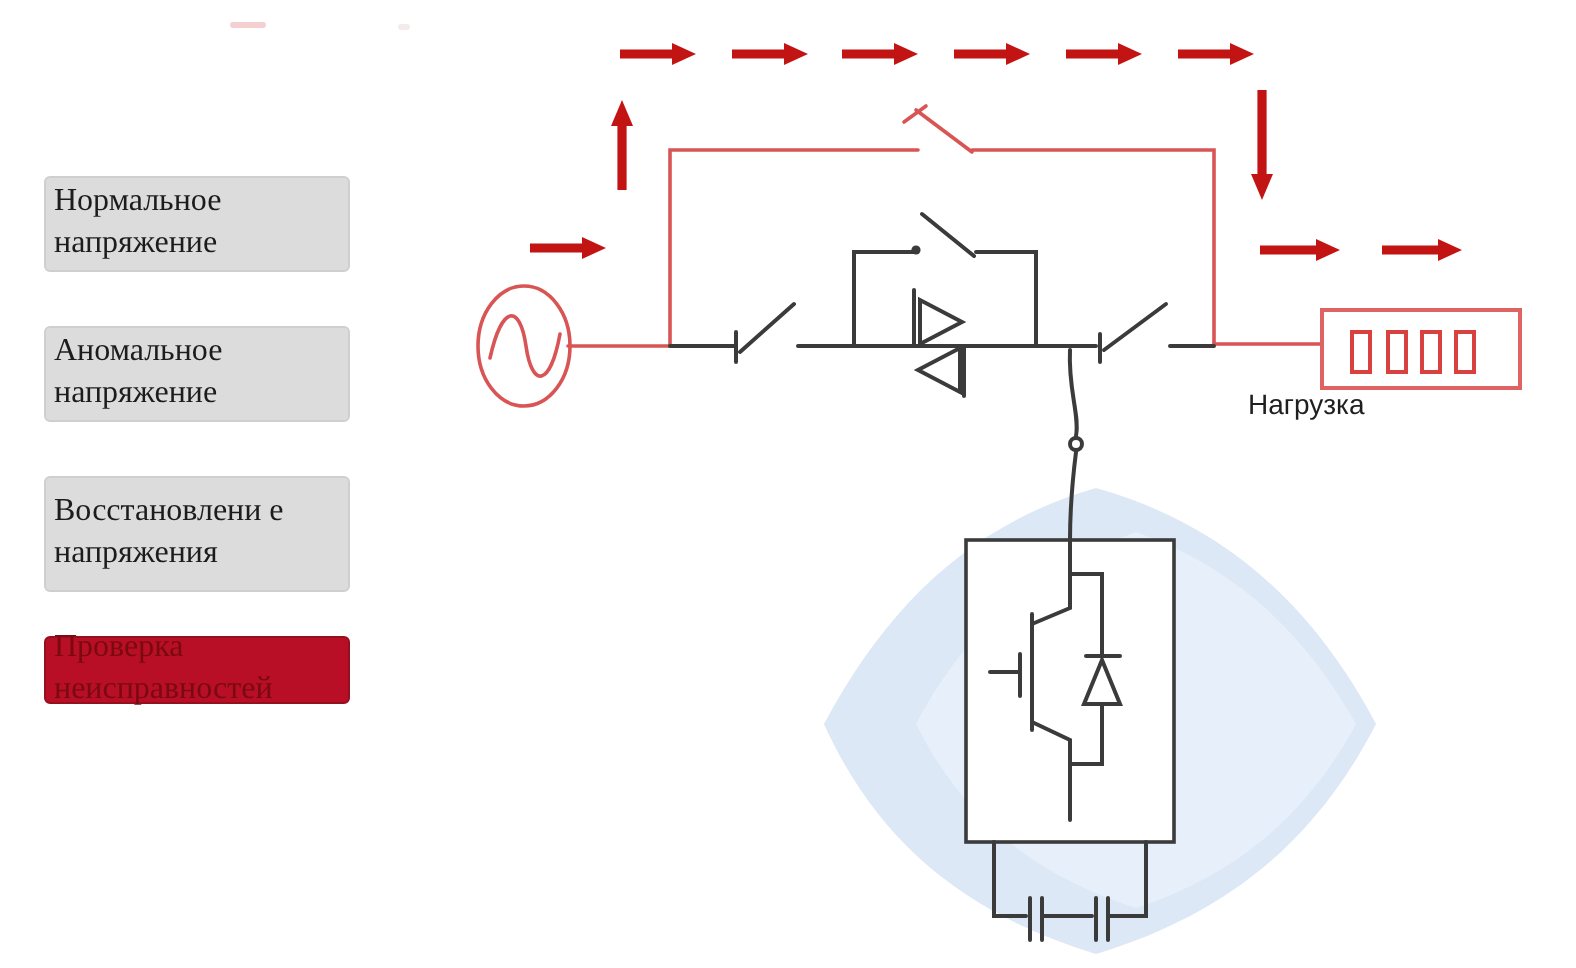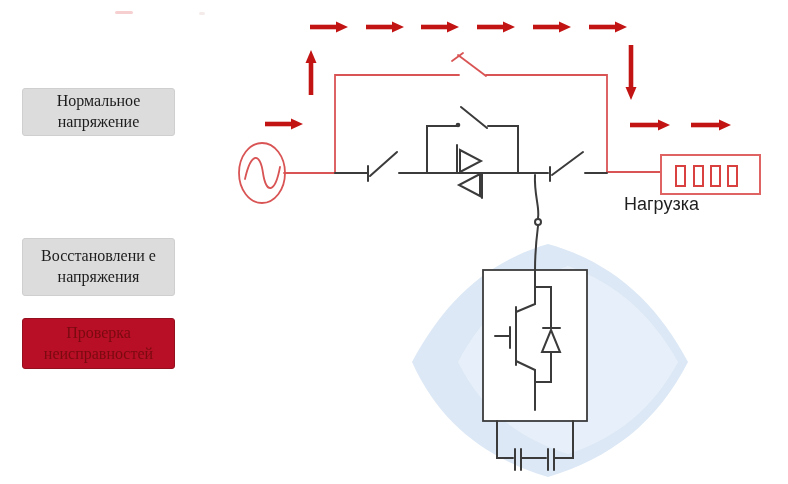--- a/index.html
+++ b/index.html
@@ -8,33 +8,33 @@
     --arrow-red:#c31414; --circuit-red:#d95454; --circuit-black:#3b3b3b;
     --blob-blue:#dce8f5; --label-text:#1f1f1f; --canvas-bg:#ffffff;
   }
   html,body{margin:0;padding:0;background:#fff;}
   #stage{
     position:relative;width:788px;height:484px;background:var(--canvas-bg);
     overflow:hidden;font-family:"Liberation Sans",sans-serif;
   }
   .step{
     position:absolute;left:22px;width:153px;display:flex;align-items:center;justify-content:center;
-    text-align:center;background:var(--step-bg);color:var(--step-text);
+    background:var(--step-bg);color:var(--step-text);
     font-family:"Liberation Serif","DejaVu Serif",serif;font-size:16px;line-height:1.3;
     border:1px solid #cfcfcf;border-radius:3px;padding:2px 4px;box-sizing:border-box;
   }
   .step--active{
     background:var(--active-step-bg);color:var(--active-step-text);border-color:#95101f;
   }
   #step-1{top:88px;height:48px;}
   #step-2{top:163px;height:48px;}
   #step-3{top:238px;height:58px;}
-  #step-4{top:318px;height:51px;}
+  #step-4{top:318px;height:34px;}
   .diagram-label{
-    position:absolute;color:var(--label-text);font-size:18px;white-space:nowrap;
+    position:absolute;color:var(--label-text);font-size:14px;white-space:nowrap;
   }
   #source-label{left:222px;top:242px;}
   #load-label{left:624px;top:194px;}
   svg{position:absolute;left:0;top:0;}
   .bl{stroke:var(--circuit-black);stroke-width:2;fill:none;stroke-linecap:round;}
   .rl{stroke:var(--circuit-red);stroke-width:1.8;fill:none;stroke-linecap:round;}
   .shaft{stroke:var(--arrow-red);stroke-width:4.6;fill:none;}
   .head{fill:var(--arrow-red);stroke:none;}
   .smudge{position:absolute;border-radius:2px;}
   #smudge-1{left:115px;top:11px;width:18px;height:3px;background:#f2bcbc;opacity:.7;}
@@ -43,20 +43,23 @@
 </head>
 <body>
 
 <div id="stage">
 
   <div class="smudge" id="smudge-1"></div>
   <div class="smudge" id="smudge-2"></div>
 
   <div class="step" id="step-1">
     <span>Нормальное напряжение</span>
+  </div>
+  <div class="step" id="step-2">
+    <span>Аномальное напряжение</span>
   </div>
   <div class="step" id="step-3">
     <span>Восстановлени е напряжения</span>
   </div>
   <div class="step step--active" id="step-4">
     <span>Проверка неисправностей</span>
   </div>
 
   <svg width="788" height="484" viewBox="0 0 788 484">
 

